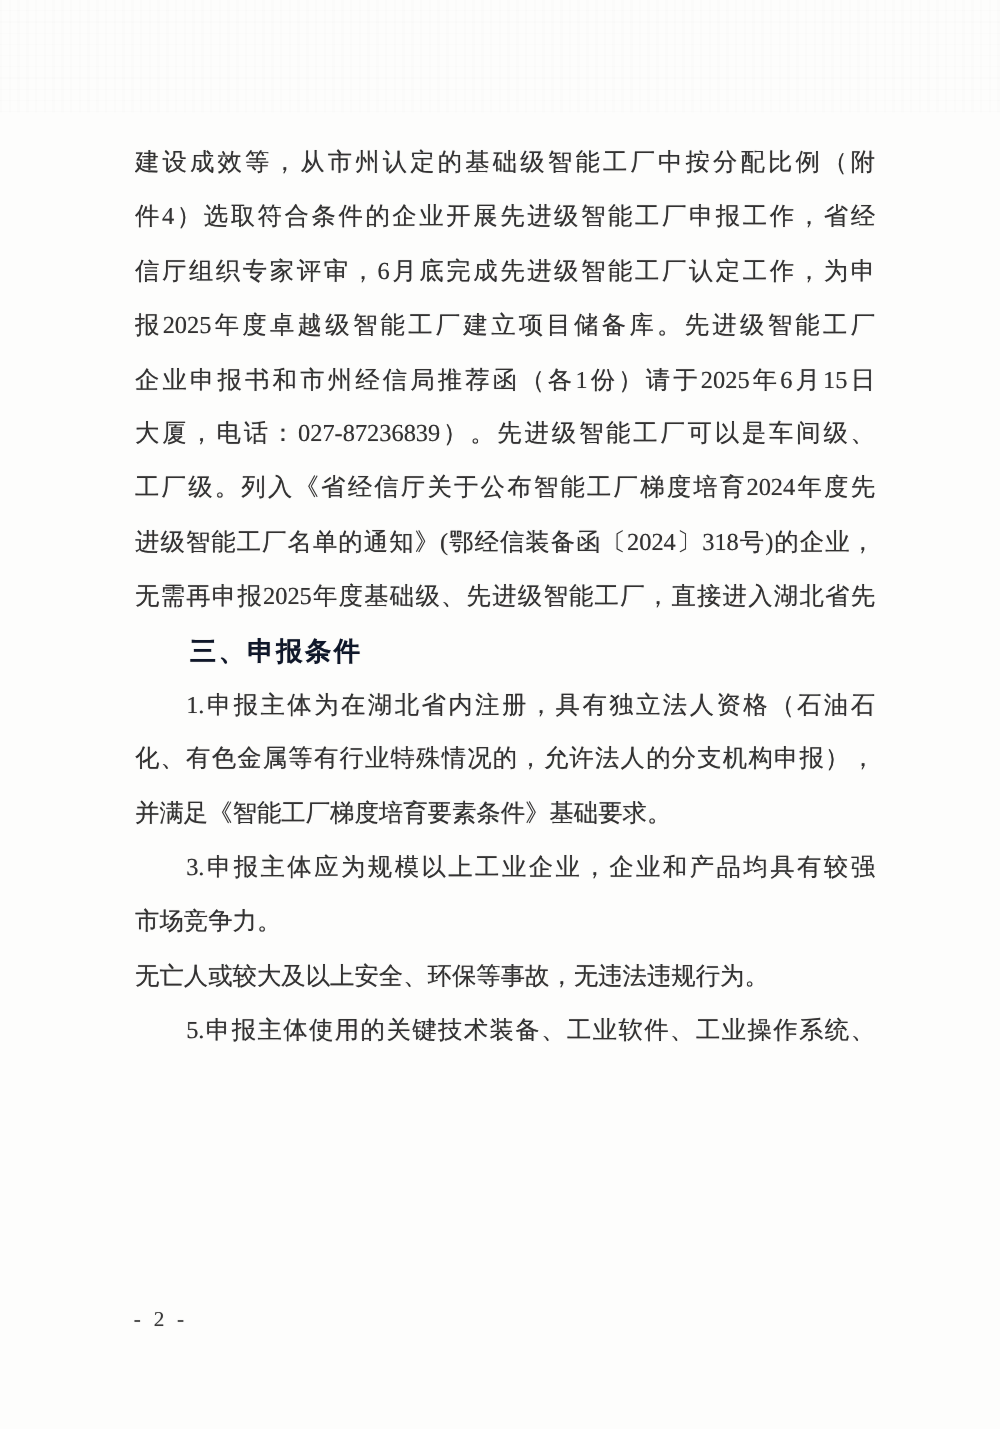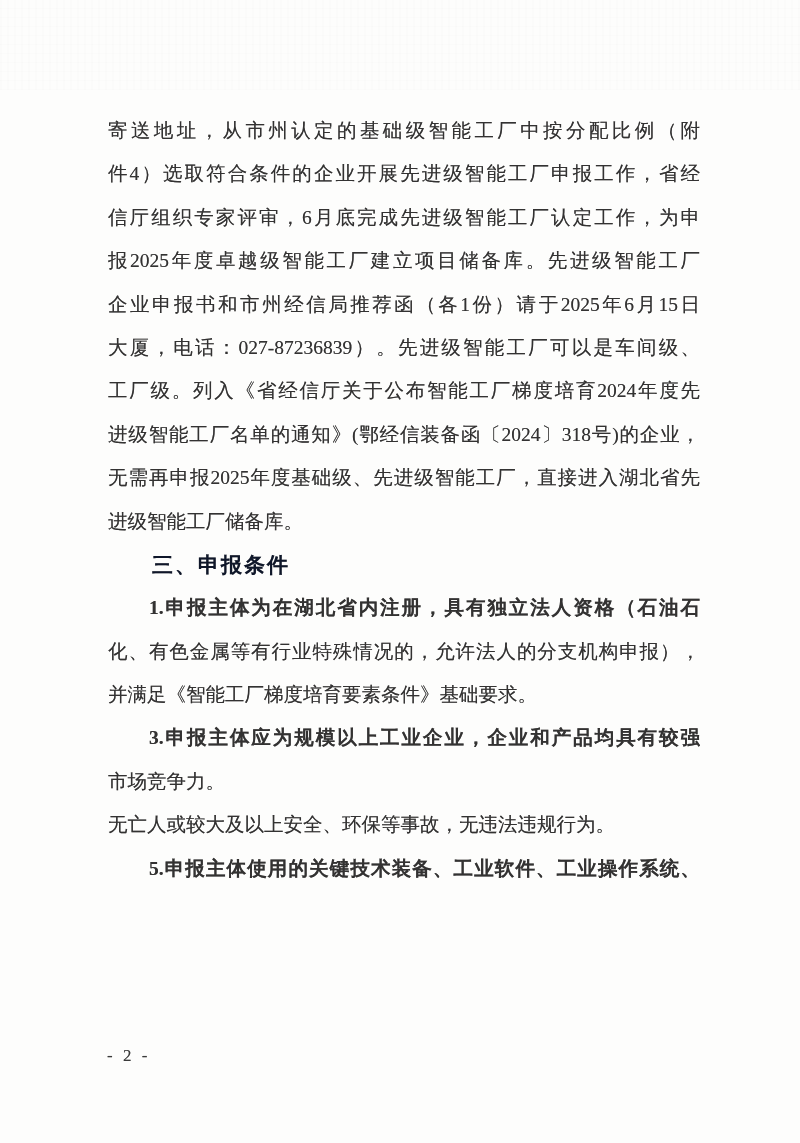--- a/index.html
+++ b/index.html
@@ -40,21 +40,20 @@
     overflow: hidden;
     text-align: justify;
     text-align-last: justify;
     text-shadow: 0 0 0.6px rgba(55,55,55,0.6);
   }
   .line.endline {
     text-align-last: left;
   }
   .line.indent {
     text-indent: 2.1em;
-    font-weight: bold;
   }
   .block.heading .line {
     font-family: "Liberation Sans", "DejaVu Sans", sans-serif;
     font-weight: 700;
     font-size: 21px;
     color: #0f172a;
     padding-left: 44px;
     text-align: left;
     text-align-last: left;
     letter-spacing: 2px;
@@ -70,30 +69,29 @@
   }
 </style>
 </head>
 <body>
 
 <div class="page">
   <div class="scan-noise"></div>
 
   <main class="body-text">
       <div class="block paragraph">
-        <div class="line">寄送地址，从市州认定的基础级智能工厂中按分配比例（附</div>
+        <div class="line">建设成效等，从市州认定的基础级智能工厂中按分配比例（附</div>
         <div class="line">件4）选取符合条件的企业开展先进级智能工厂申报工作，省经</div>
         <div class="line">信厅组织专家评审，6月底完成先进级智能工厂认定工作，为申</div>
         <div class="line">报2025年度卓越级智能工厂建立项目储备库。先进级智能工厂</div>
         <div class="line">企业申报书和市州经信局推荐函（各1份）请于2025年6月15日</div>
         <div class="line">大厦，电话：027-87236839）。先进级智能工厂可以是车间级、</div>
         <div class="line">工厂级。列入《省经信厅关于公布智能工厂梯度培育2024年度先</div>
         <div class="line">进级智能工厂名单的通知》(鄂经信装备函〔2024〕318号)的企业，</div>
         <div class="line">无需再申报2025年度基础级、先进级智能工厂，直接进入湖北省先</div>
-        <div class="line endline">进级智能工厂储备库。</div>
       </div>
       <div class="block heading">
         <div class="line endline">三、申报条件</div>
       </div>
       <div class="block paragraph">
         <div class="line indent">1.申报主体为在湖北省内注册，具有独立法人资格（石油石</div>
         <div class="line">化、有色金属等有行业特殊情况的，允许法人的分支机构申报），</div>
         <div class="line endline">并满足《智能工厂梯度培育要素条件》基础要求。</div>
       </div>
       <div class="block paragraph">

